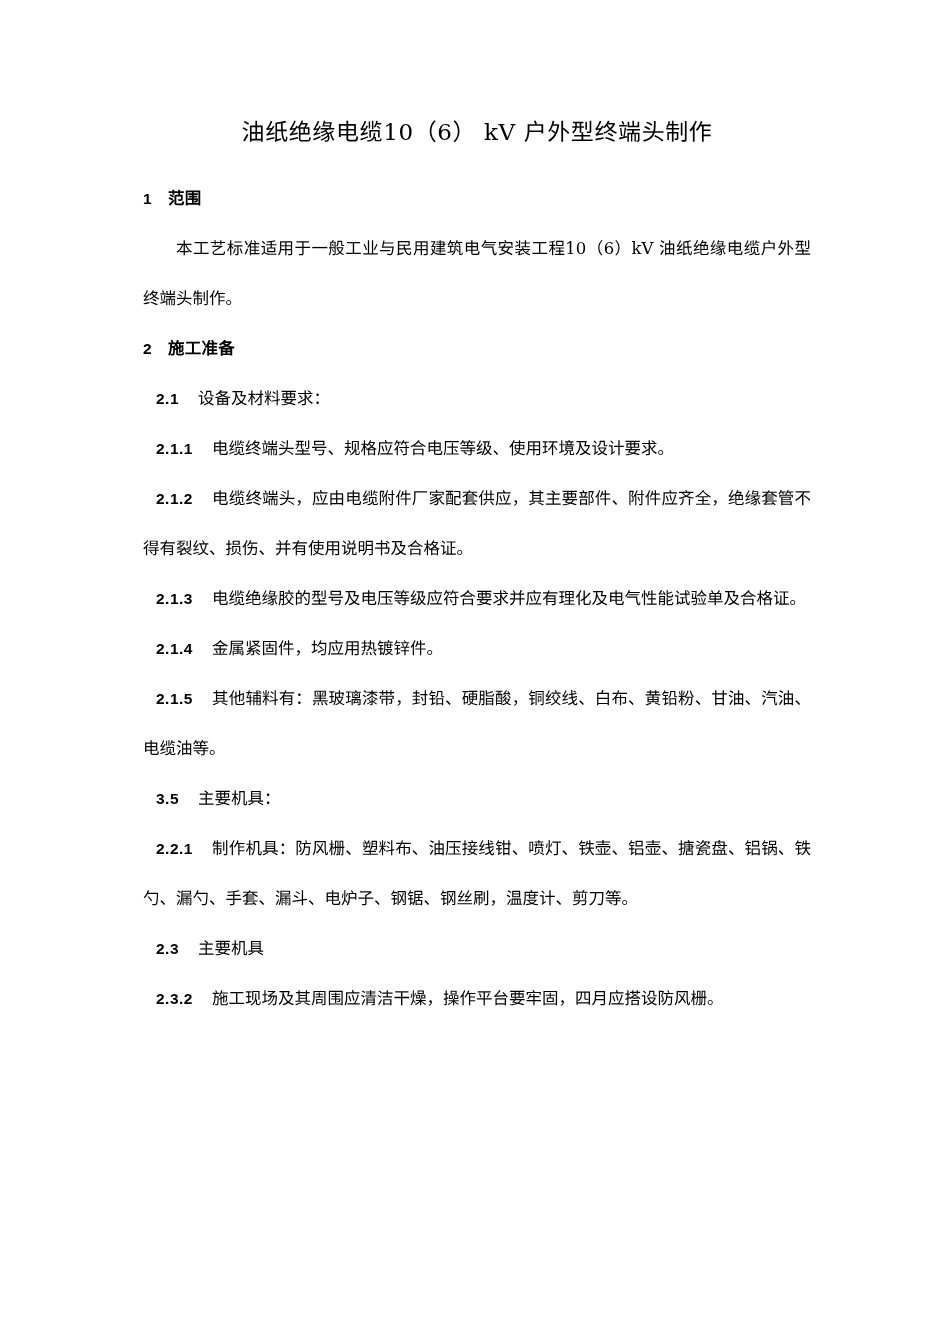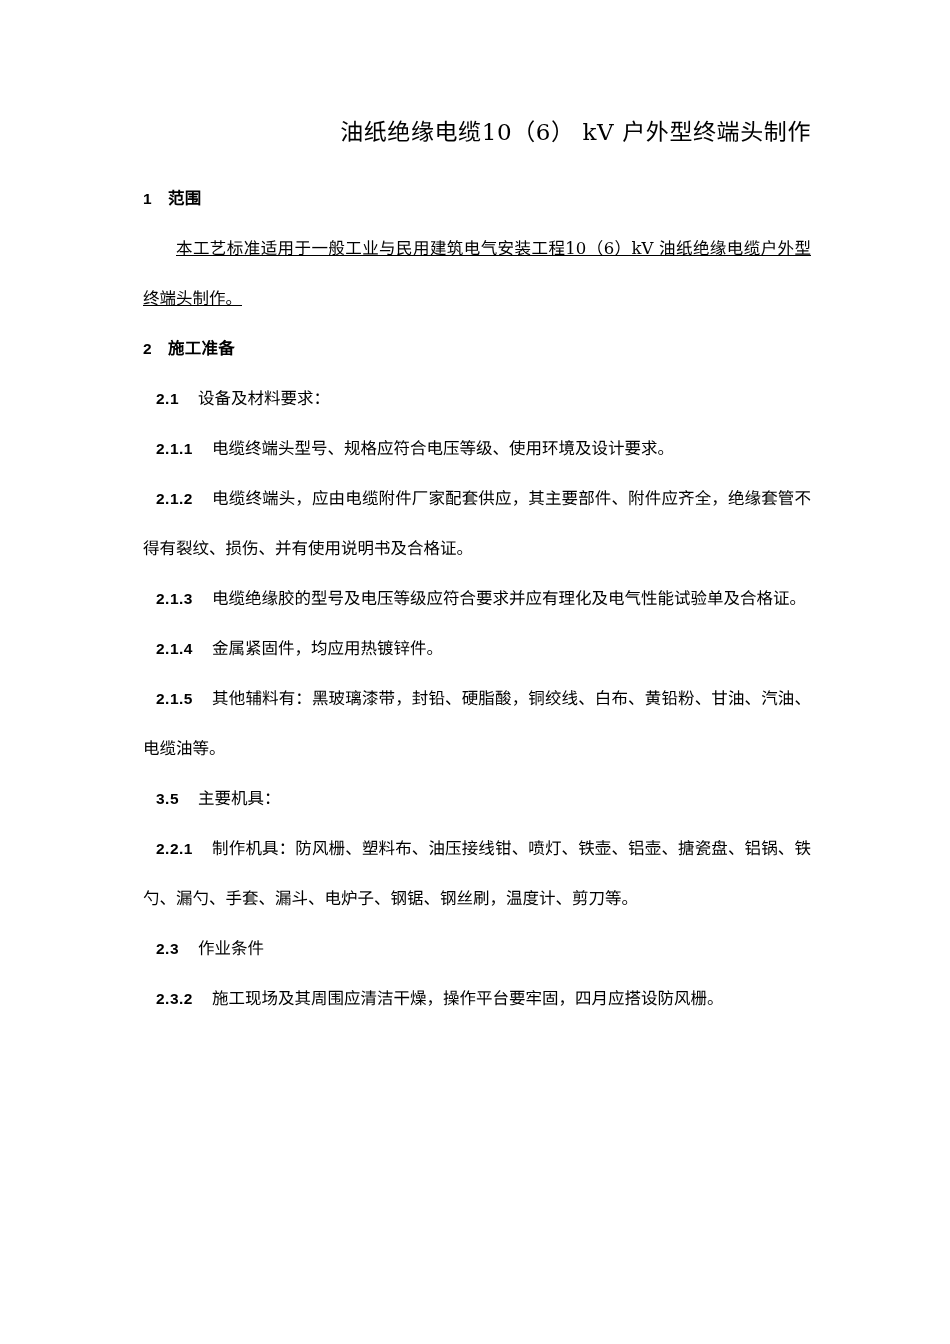--- a/index.html
+++ b/index.html
@@ -30,21 +30,21 @@
     left: 143px;
     top: 112px;
     width: 668px;
   }
 
   
   .doc-title {
     font-family: "DejaVu Serif", "Liberation Serif", serif;
     font-size: 23px;
     font-weight: 400;
-    text-align: right;
+    text-align: center;
     letter-spacing: 0.6px;
     line-height: 40px;
     margin: 0 0 22px 0;
     white-space: nowrap;
   }
 
   
   .h1-row {
     display: block;
     font-size: 16.5px;
@@ -95,21 +95,20 @@
   
   .para {
     font-family: "DejaVu Serif", "Liberation Serif", serif;
     font-size: 16.5px;
     font-weight: 400;
     line-height: 50px;
     margin: 0;
     text-indent: 33px;
     text-align: justify;
     text-justify: inter-ideograph;
-    text-decoration: underline;
   }
 </style>
 </head>
 <body>
 
 <div class="page">
   <div class="content">
 
     <h1 class="doc-title">油纸绝缘电缆10（6） kV 户外型终端头制作</h1>
 
@@ -134,19 +133,19 @@
     <p class="clause"><span class="num">2.1.4</span><span class="gap-md"></span><span class="body">金属紧固件，均应用热镀锌件。</span></p>
 
     <p class="clause wrap"><span class="num">2.1.5</span><span class="gap-md"></span><span class="body">其他辅料有：黑玻璃漆带，封铅、硬脂酸，铜绞线、白布、黄铅粉、甘油、汽油、电缆油等。</span></p>
 
     <p class="clause"><span class="num">3.5</span><span class="gap-md"></span><span class="body">主要机具：</span></p>
 
     <p class="clause wrap"><span class="num">2.2.1</span><span class="gap-md"></span><span class="body">制作机具：防风栅、塑料布、油压接线钳、喷灯、铁壶、铝壶、搪瓷盘、铝锅、铁勺、漏勺、手套、漏斗、电炉子、钢锯、钢丝刷，温度计、剪刀等。</span></p>
 
 
 
-    <p class="clause"><span class="num">2.3</span><span class="gap-md"></span><span class="body">作业条件</span></p>
+    <p class="clause"><span class="num">2.3</span><span class="gap-md"></span><span class="body">主要机具</span></p>
 
 
     <p class="clause"><span class="num">2.3.2</span><span class="gap-md"></span><span class="body">施工现场及其周围应清洁干燥，操作平台要牢固，四月应搭设防风栅。</span></p>
 
   </div>
 </div>
 
 </body></html>

